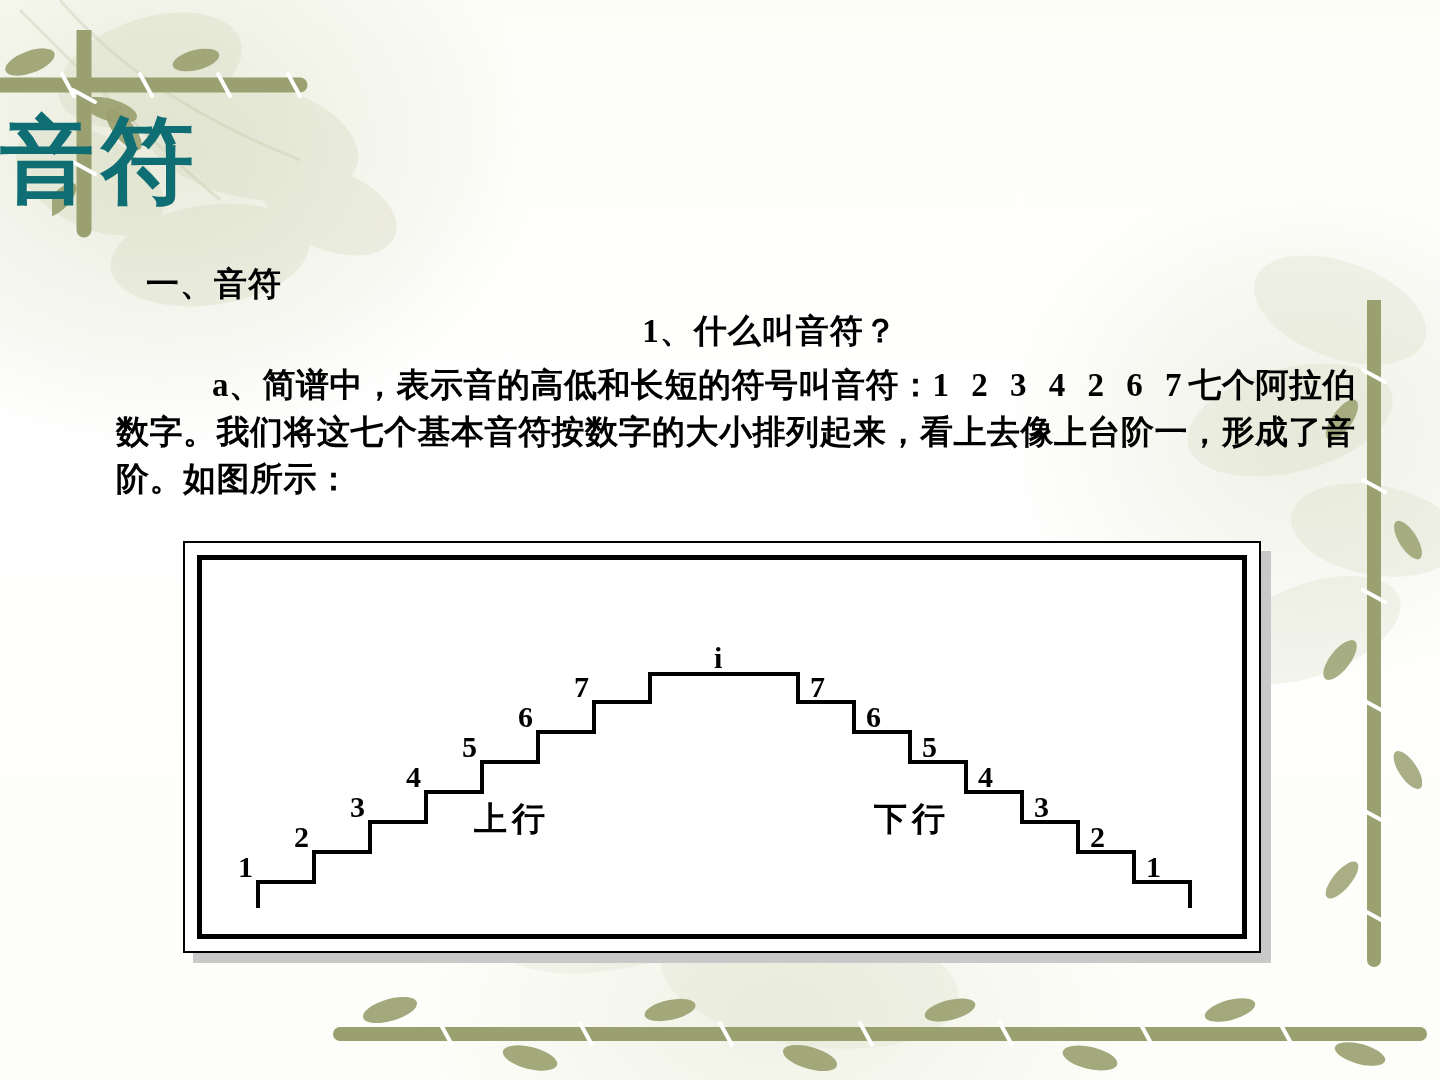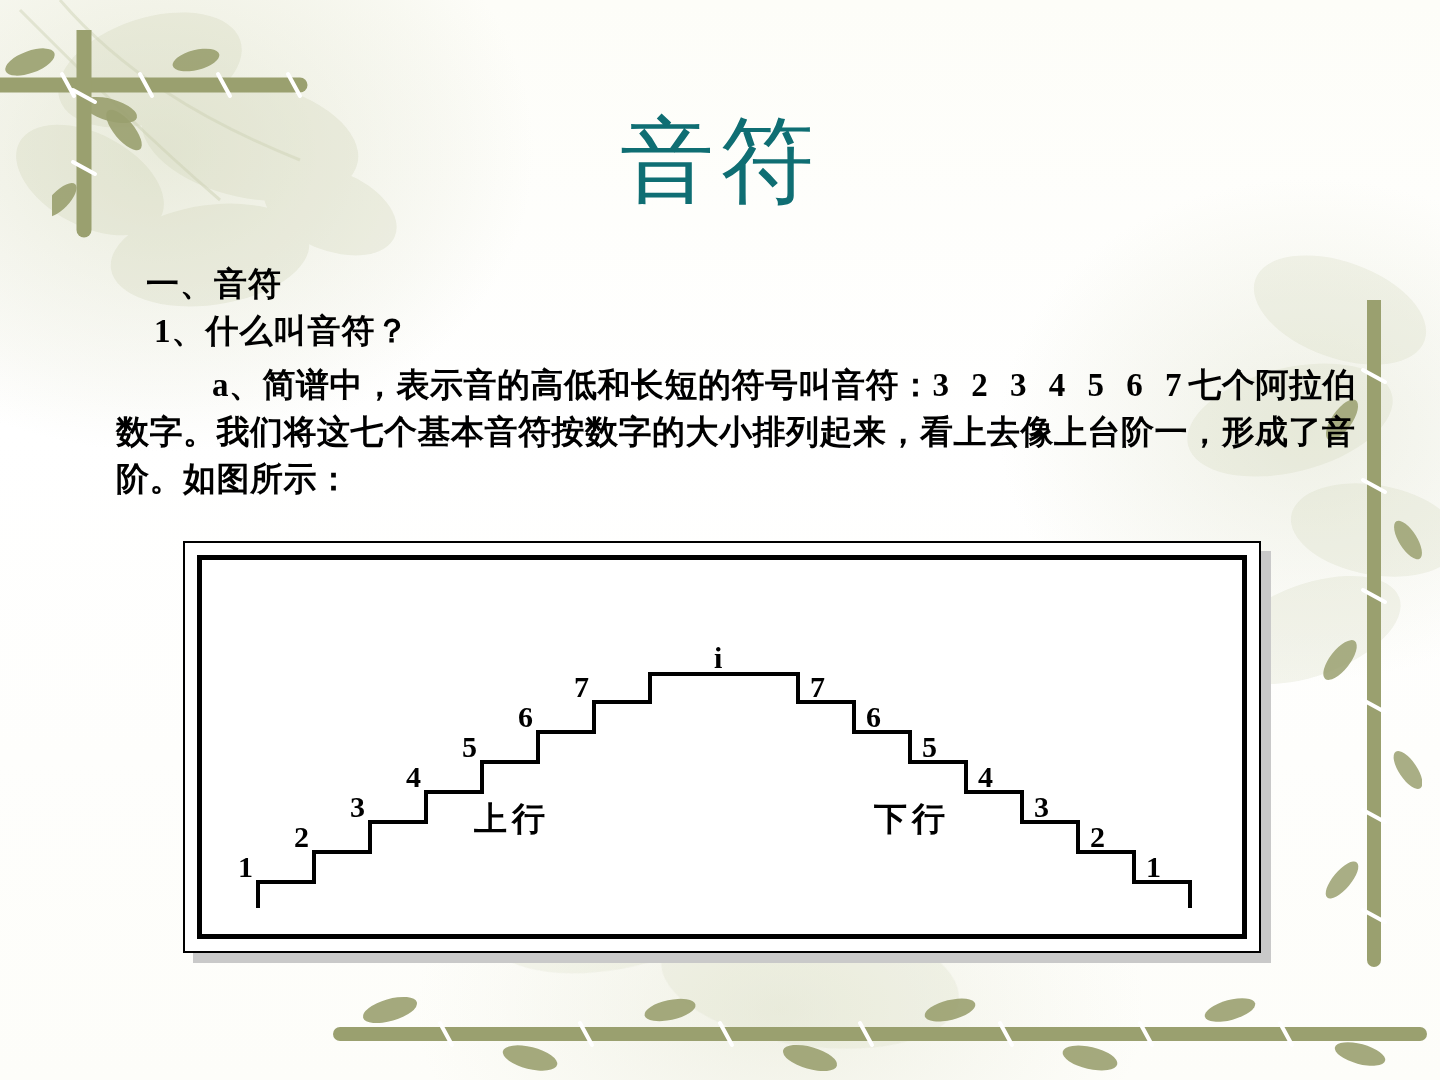--- a/index.html
+++ b/index.html
@@ -46,23 +46,23 @@
   .content {
     position: absolute;
     inset: 0;
   }
 
   .title {
     position: absolute;
     top: 112px;
     left: 0;
     width: 1440px;
-    text-align: center;
+    text-align: left;
     font-family: "Liberation Serif", serif;
-    font-weight: normal;
+    font-weight: bold;
     font-size: 94px;
     line-height: 1.05;
     color: #0f6e73;
     letter-spacing: 6px;
   }
 
   .body-block {
     position: absolute;
     top: 262px;
     left: 116px;
@@ -75,20 +75,21 @@
     font-size: 33px;
     line-height: 1.35;
     padding-left: 30px;
     letter-spacing: 1px;
   }
   .line-2 {
     font-size: 33px;
     line-height: 1.5;
     padding-left: 38px;
     letter-spacing: 1px;
+    text-align: center;
   }
   .para {
     font-size: 33px;
     line-height: 1.42;
     margin-top: 6px;
     text-indent: 96px;
     letter-spacing: 0.5px;
   }
   .digits {
     letter-spacing: 7px;
@@ -280,21 +281,21 @@
     </svg>
   </div>
 
   <div class="content">
 
     <div class="title">音符</div>
 
     <div class="body-block">
       <div class="line-1">一、音符</div>
       <div class="line-2">1、什么叫音符？</div>
-      <div class="para"><span>a、简谱中，表示音的高低和长短的符号叫音符：</span><span class="digits">3 2 3 4 5 6 7</span><span>七个阿拉伯数字。我们将这七个基本音符按数字的大小排列起来，看上去像上台阶一，形成了音阶。如图所示：</span></div>
+      <div class="para"><span>a、简谱中，表示音的高低和长短的符号叫音符：</span><span class="digits">1 2 3 4 2 6 7</span><span>七个阿拉伯数字。我们将这七个基本音符按数字的大小排列起来，看上去像上台阶一，形成了音阶。如图所示：</span></div>
     </div>
 
     <div class="figure">
       <div class="shadow"></div>
       <div class="outer">
         <div class="inner">
           <div class="stairs">
             <svg width="1044" height="378" viewBox="0 0 1044 378">
 
               <polyline points="56,348 56,322 112,322 112,292 168,292 168,262 224,262 224,232 280,232 280,202 336,202 336,172 392,172 392,142 448,142 448,114 596,114 596,142 652,142 652,172 708,172 708,202 764,202 764,232 820,232 820,262 876,262 876,292 932,292 932,322 988,322 988,348" fill="none" stroke="#000000" stroke-width="4" stroke-linejoin="miter" stroke-linecap="butt"></polyline>

